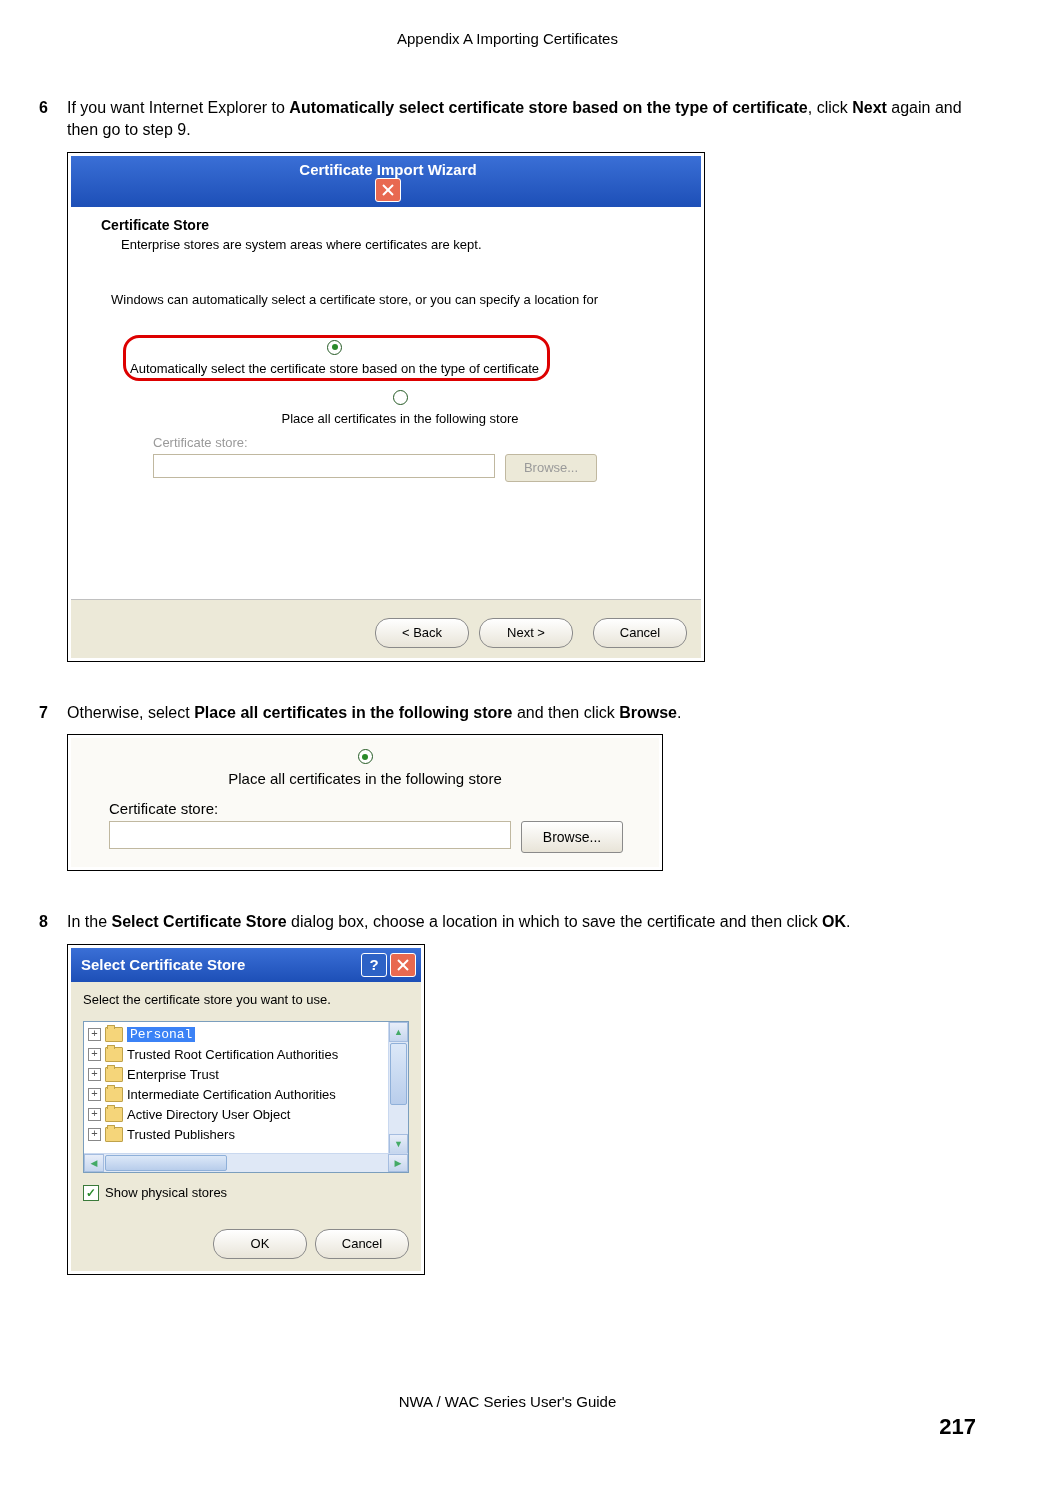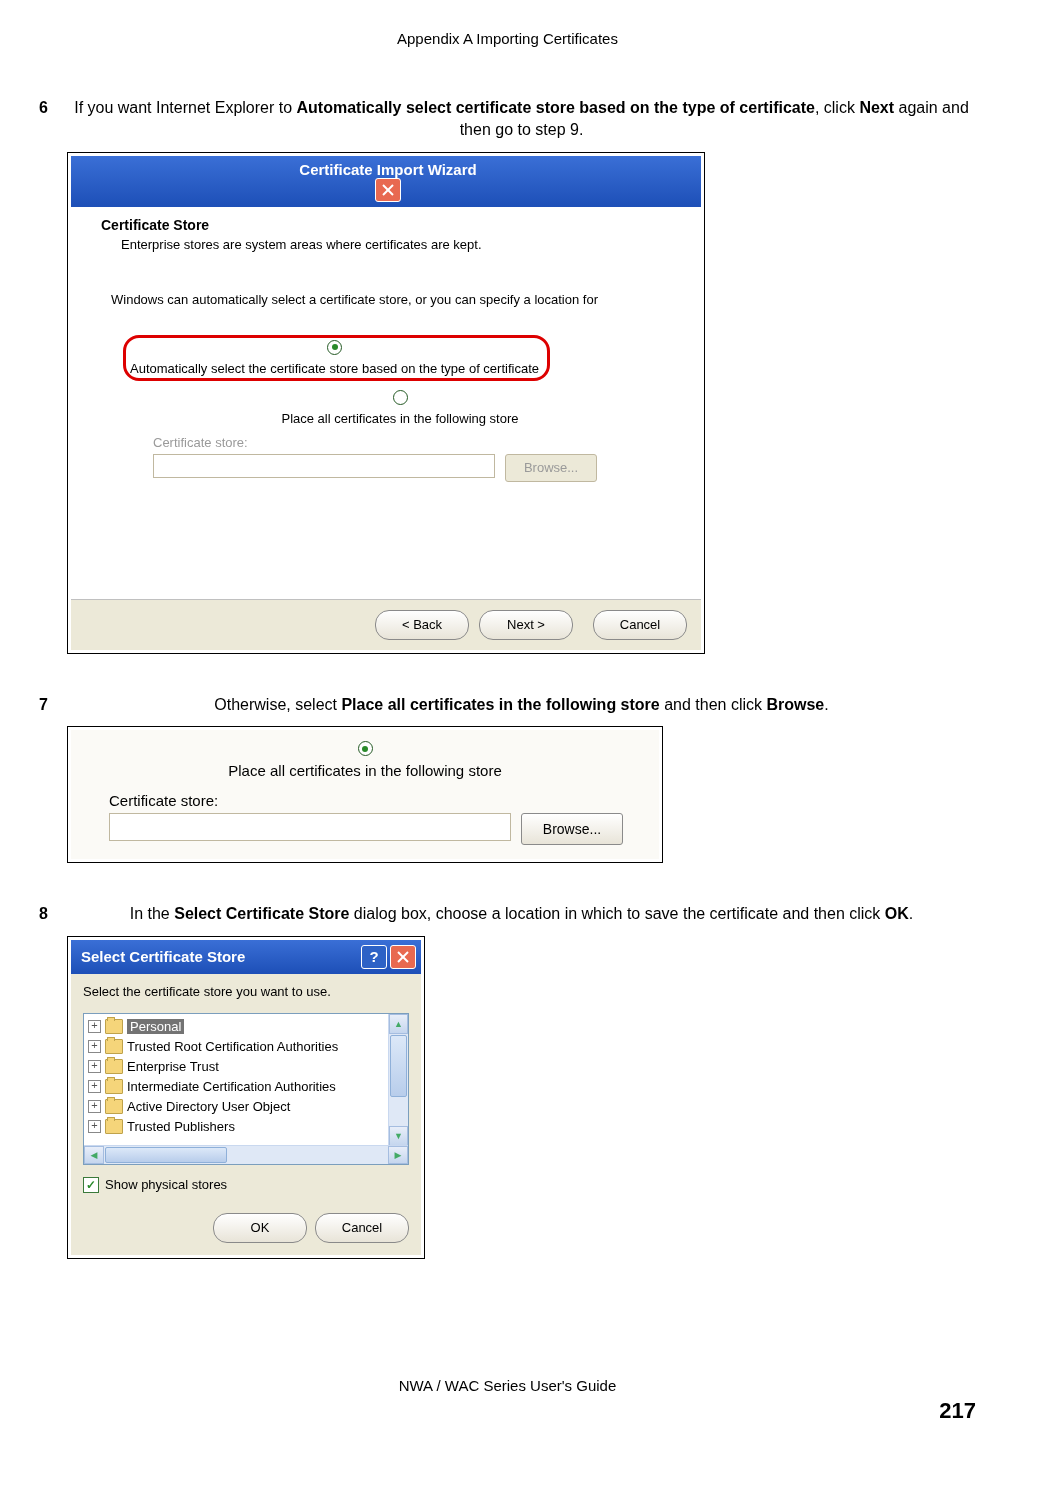--- a/index.html
+++ b/index.html
@@ -23,21 +23,21 @@
     display: flex;
     margin-bottom: 10px;
     font-size: 16px;
     line-height: 1.4;
   }
   .step-num {
     font-weight: bold;
     width: 28px;
     flex-shrink: 0;
   }
-  .step-text { flex: 1; text-align: center; }
+  .step-text { flex: 1; }
   .step-text .b { font-weight: bold; }
   .fig-wrap {
     margin-left: 28px;
     margin-bottom: 40px;
   }
   .fig-border {
     border: 1px solid #000;
     display: inline-block;
     padding: 3px;
     background: #fff;
@@ -135,21 +135,21 @@
   .dlg1-foot {
     background: #ece9d8;
     padding: 10px 14px;
     display:flex;justify-content:flex-end;gap:10px;
   }
   .wbtn {
     width: 92px; height:28px;
     border:1px solid #8a8a8a;border-radius:14px;
     background:linear-gradient(#fff,#e8e4d8);
     display:flex;align-items:center;justify-content:center;
-    font-family:Tahoma,sans-serif;font-size:13px;color:#000;
+    font-family:Tahoma,sans-serif;font-size:13px;color:#000;margin-top:8px;
   }
 
   
   .dlg2 {
     width: 560px;
     background:#fbfaf6;
     padding: 8px 14px 14px 14px;
     font-family: Tahoma,sans-serif;font-size:15px;color:#000;
   }
   .dlg2 .radio-row{margin-left:0;}
@@ -196,21 +196,21 @@
     position:absolute;left:0;right:0;bottom:0;height:18px;background:#dfe8f6;border-top:1px solid #c9d8ef;display:flex;
   }
   .hscroll .sb{width:18px;background:linear-gradient(#e8eef9,#c5d6ee);border:1px solid #a5bde0;display:flex;align-items:center;justify-content:center;font-size:9px;color:#4a6;}
   .hscroll .ht{flex:1;display:flex;}
   .hscroll .hthumb{width:120px;margin:1px;background:linear-gradient(#dce8f8,#b8cdeb);border:1px solid #8fb0d9;border-radius:2px;}
   .tree-content{padding:3px 4px;}
   .tree-row{display:flex;align-items:center;gap:4px;height:20px;white-space:nowrap;font-size:13px;}
   .expander{width:11px;height:11px;border:1px solid #888;font-size:11px;line-height:9px;text-align:center;color:#555;flex-shrink:0;}
   .folder-icon{width:16px;height:13px;background:#f5d57a;border:1px solid #bfa24a;border-radius:1px;position:relative;flex-shrink:0;}
   .folder-icon::before{content:"";position:absolute;top:-3px;left:1px;width:6px;height:3px;background:#f5d57a;border:1px solid #bfa24a;border-bottom:none;border-radius:1px 1px 0 0;}
-  .tree-row.sel .tlabel{background:#737373;color:#fff;padding:0 3px;}
+  .tree-row.sel .tlabel{background:#3b82f6;color:#fff;padding:0 3px;font-family:Liberation Mono, monospace;}
   .chk-row{display:flex;align-items:center;gap:6px;margin-top:12px;}
   .chk{width:14px;height:14px;border:1px solid #3a7a3a;background:#fff;display:flex;align-items:center;justify-content:center;color:#2a8a2a;font-size:12px;font-weight:bold;}
   .dlg3-foot{display:flex;justify-content:flex-end;gap:8px;padding:8px 12px 12px 12px;}
 
   .footer{
     text-align:center;font-size:15px;margin-top:118px;
   }
   .footer .pg{font-weight:bold;font-size:22px;margin-top:4px;text-align:right;}
 </style>
 </head>

